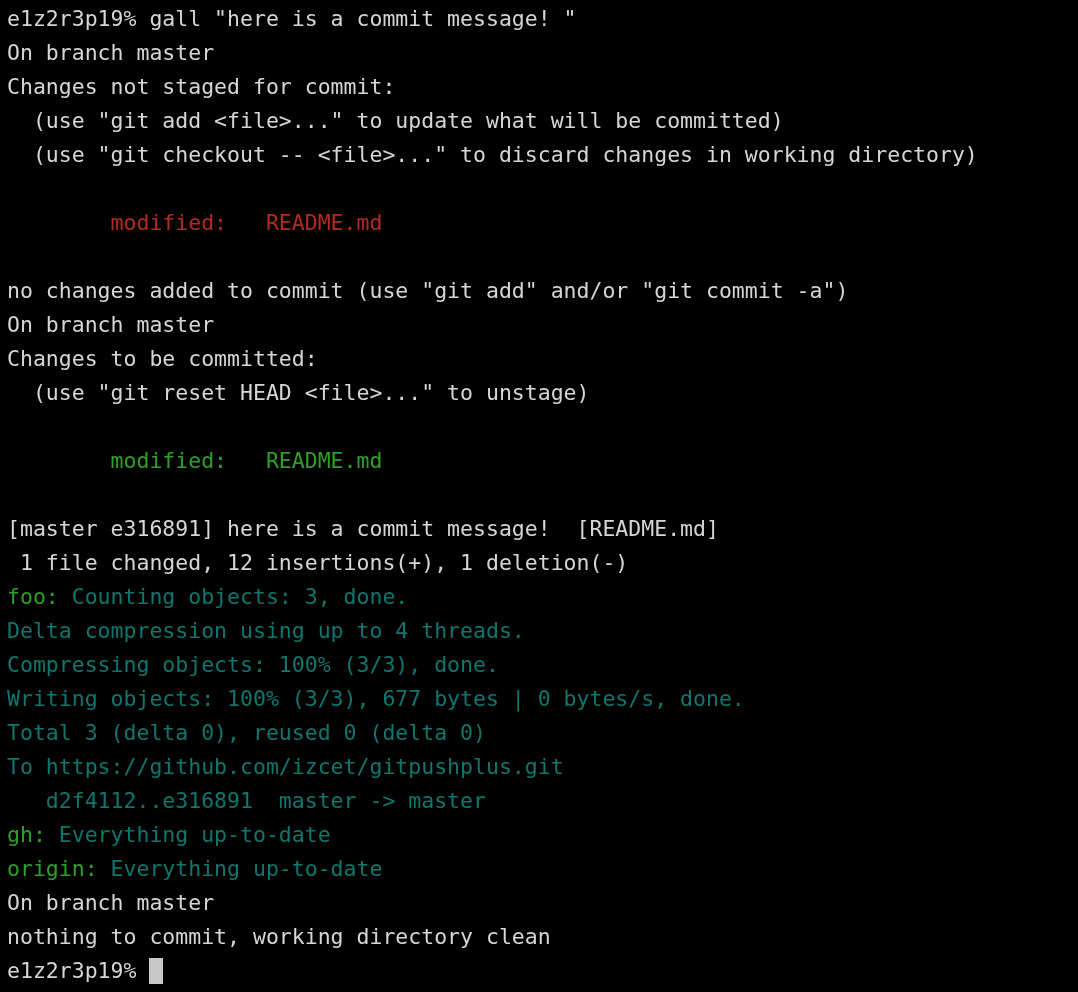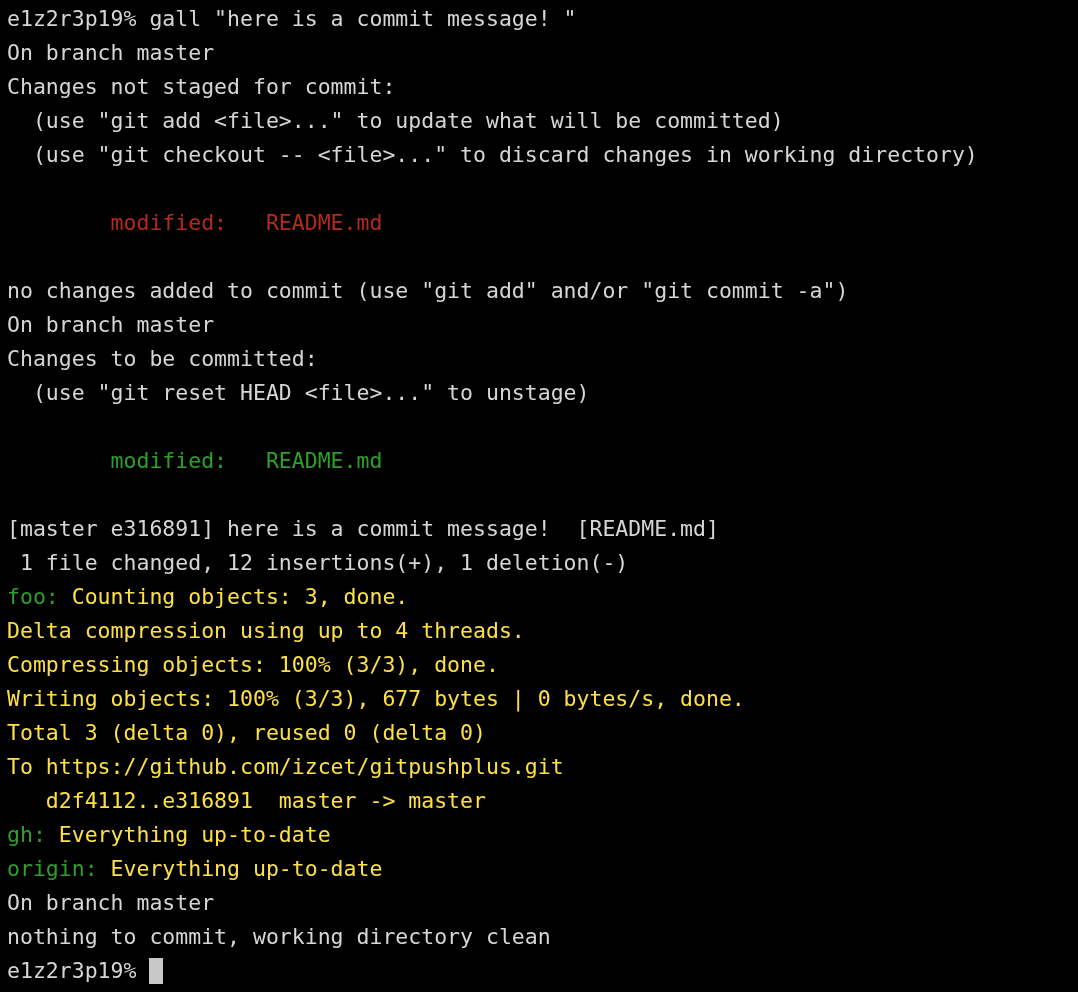--- a/index.html
+++ b/index.html
@@ -27,21 +27,21 @@
   }
   .line {
     height: 34px;
     white-space: pre;
     display: block;
   }
   .seg { white-space: pre; }
   .c-default { color: #d6d6d6; }
   .c-red     { color: #b52a1e; }
   .c-green   { color: #2ea02a; }
-  .c-magenta { color: #fde047; }
+  .c-magenta { color: #0f766e; }
   .cursor {
     display: inline-block;
     width: 14px;
     height: 26px;
     background: #c8c8c8;
     vertical-align: -6px;
   }
 </style>
 </head>
 <body>

